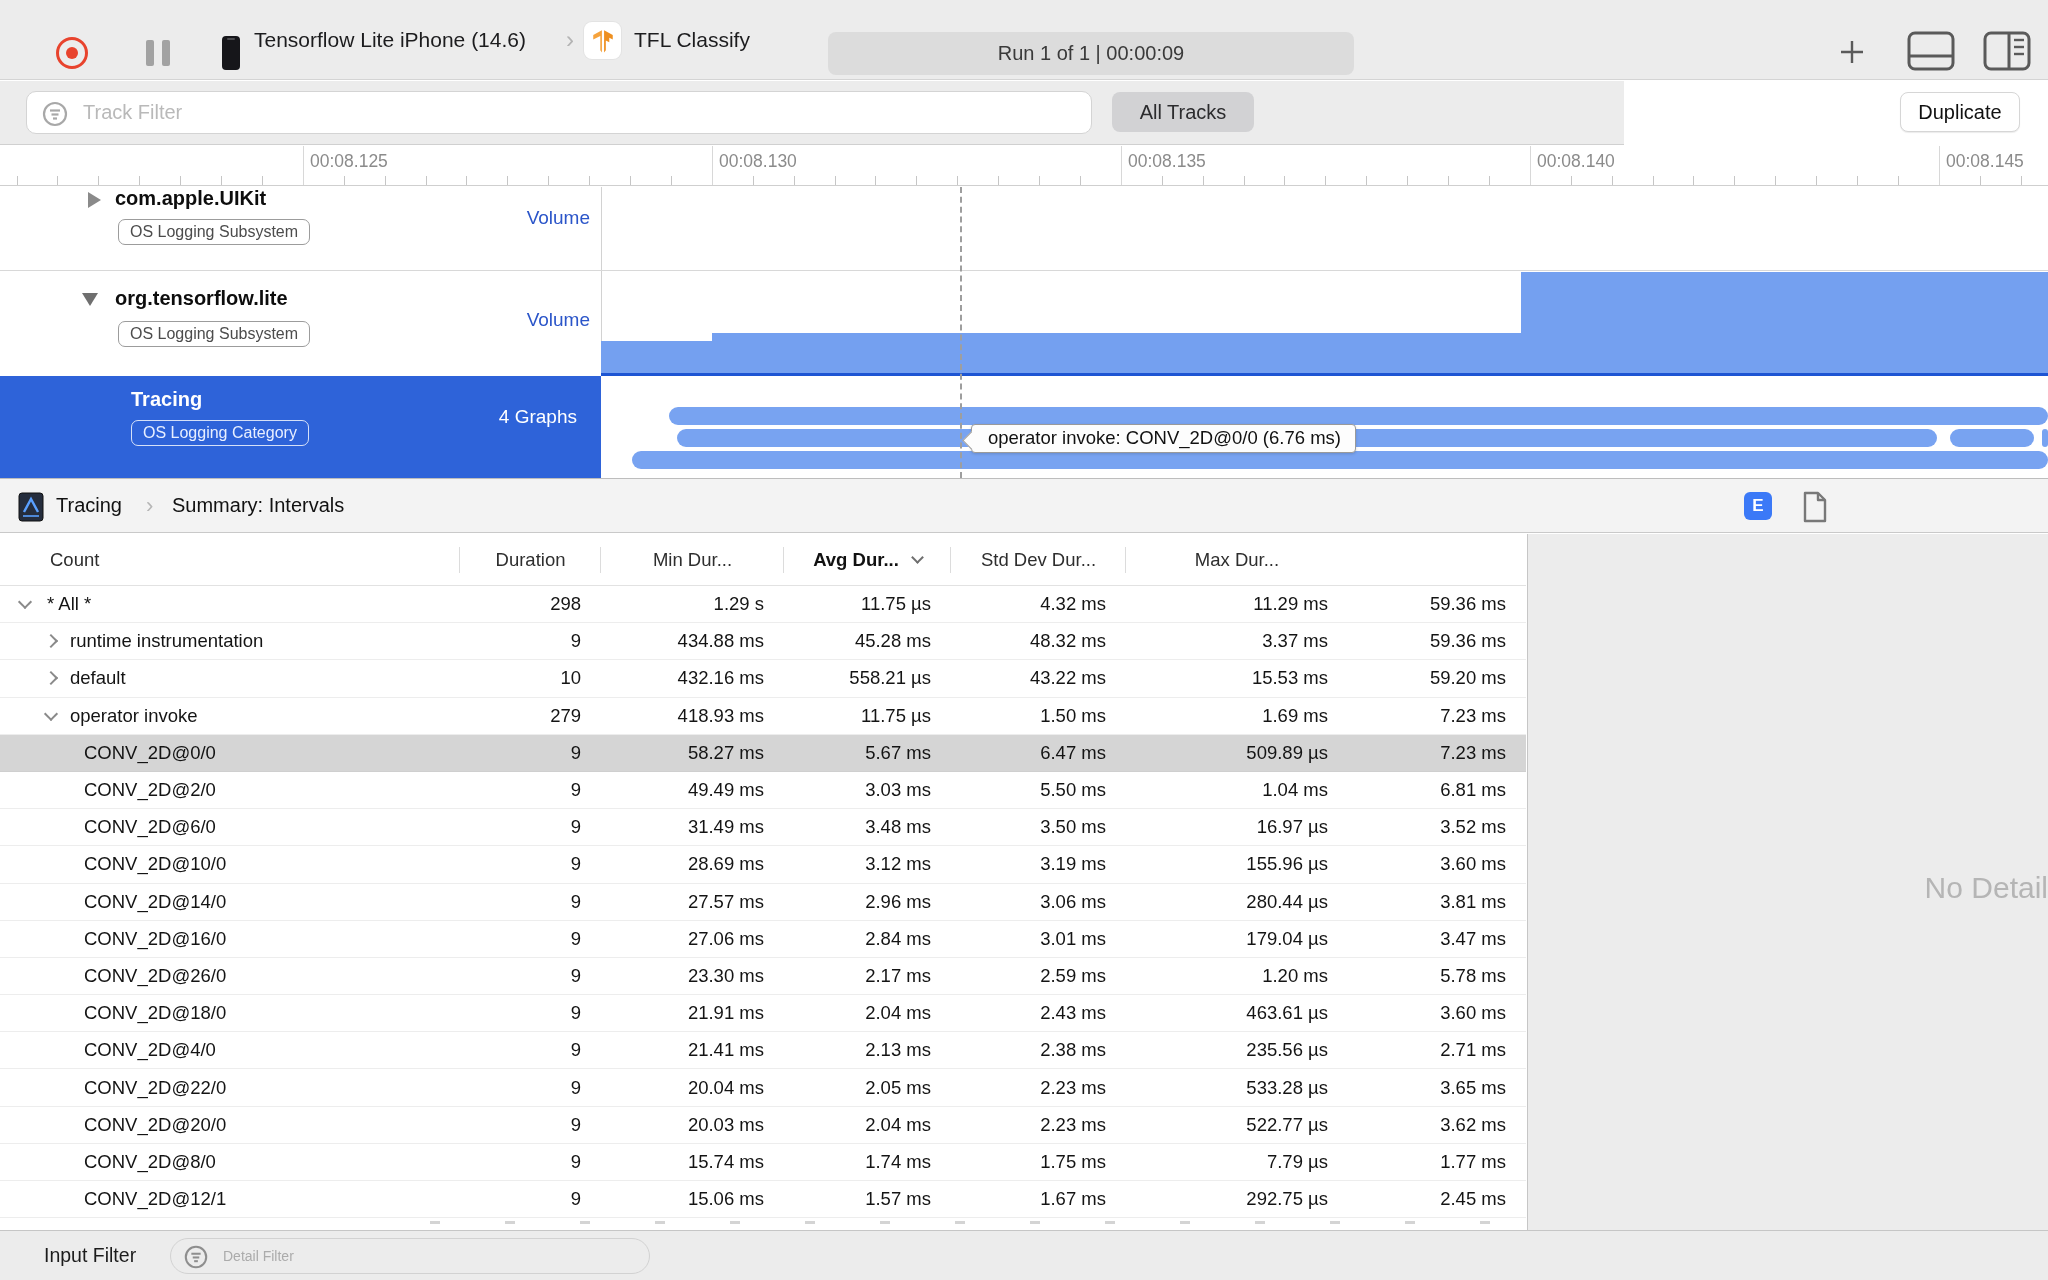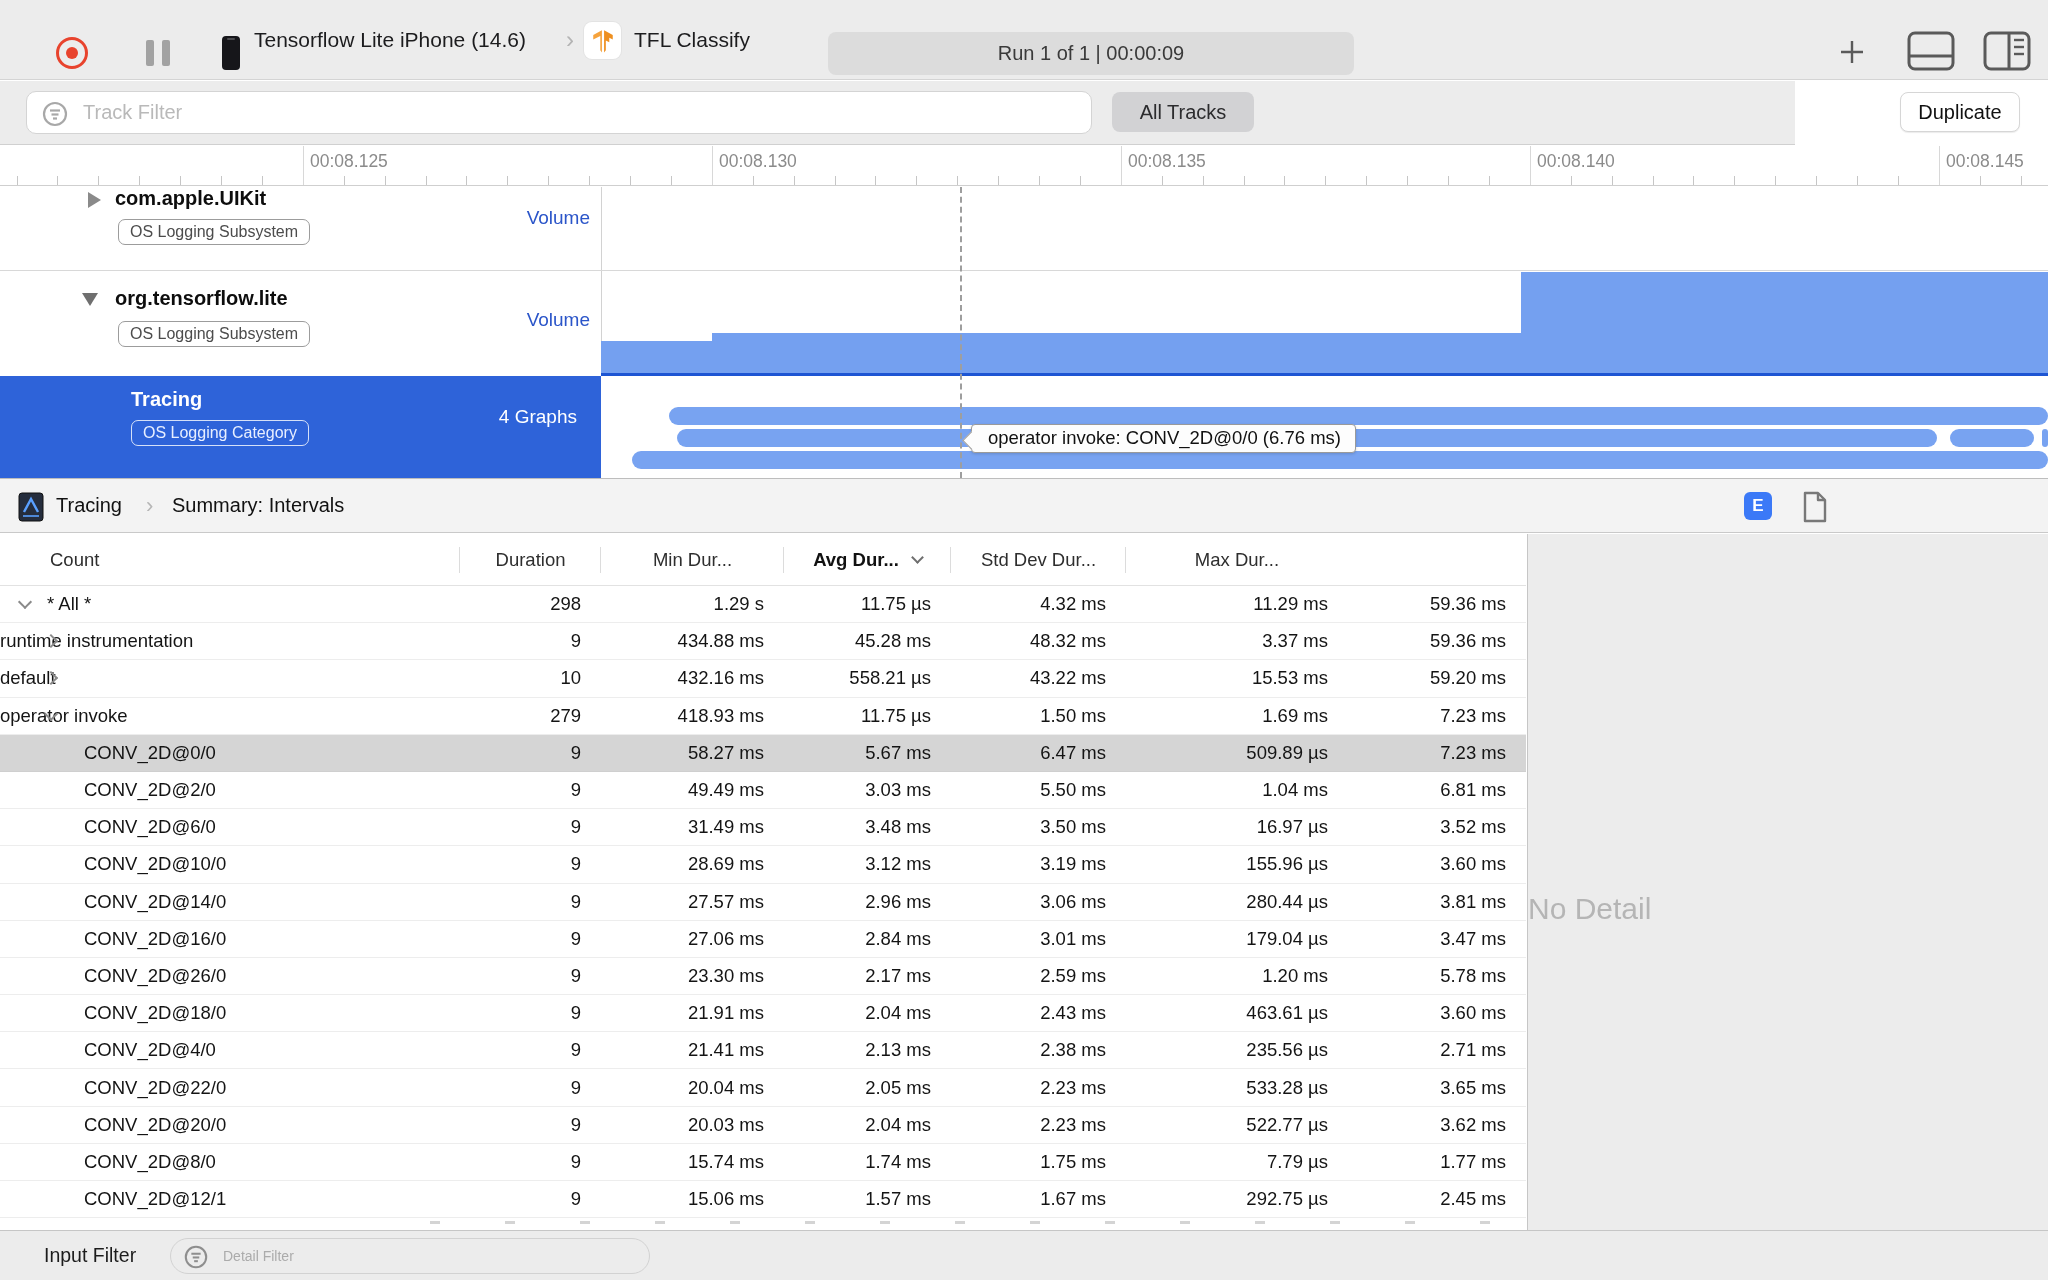--- a/index.html
+++ b/index.html
@@ -14,21 +14,21 @@
   .pause-btn { position:absolute; left:146px; top:40px; width:26px; height:26px; display:flex; gap:8px; }
   .pause-btn i { width:8px; height:26px; background:#a2a2a2; border-radius:2px; }
   .iphone-ic { position:absolute; left:222px; top:36px; width:18px; height:34px; background:#16161a; border-radius:4px; }
   .iphone-ic::after { content:""; position:absolute; left:5px; top:2px; width:8px; height:2px; background:#4c4c50; border-radius:1px; }
   .tb-text { position:absolute; top:0; height:80px; line-height:80px; font-size:21px; color:#1c1c1e; white-space:nowrap; }
   .tb-sep { color:#b4b4b4; font-size:24px; }
   .tfl-ic { position:absolute; left:584px; top:22px; width:37px; height:37px; background:#fff; border-radius:8px; box-shadow:0 0 0 1px #e3e3e3; display:flex; align-items:center; justify-content:center; }
   .status-pill { position:absolute; left:828px; top:32px; width:526px; height:43px; background:#dcdcdc; border-radius:8px; text-align:center; line-height:43px; font-size:20px; color:#3a3a3a; }
   .tb-right-ic { position:absolute; top:30px; }
   
-  #filterbar { position:absolute; left:0; top:81px; width:1795px; height:64px; background:#ececec; border-bottom:1px solid #d0d0d0; }
+  #filterbar { position:absolute; left:0; top:81px; width:1624px; height:64px; background:#ececec; border-bottom:1px solid #d0d0d0; }
   .trackfilter { position:absolute; left:26px; top:10px; width:1066px; height:43px; background:#fff; border:1px solid #d4d4d4; border-radius:10px; }
   .trackfilter input { position:absolute; left:56px; top:0; width:990px; height:41px; border:none; outline:none; font-size:20px; color:#333; background:transparent; font-family:inherit; }
   .trackfilter input::placeholder { color:#b9b9b9; }
   .filter-glyph { position:absolute; left:14px; top:8px; }
   .alltracks { position:absolute; left:1112px; top:11px; width:142px; height:40px; background:#d2d2d4; border-radius:8px; text-align:center; line-height:40px; font-size:20px; color:#2c2c2e; }
   .dupbtn { position:absolute; left:1900px; top:11px; width:120px; height:40px; background:#fff; border:1px solid #d6d6d6; border-radius:8px; box-shadow:0 1px 1px rgba(0,0,0,.08); text-align:center; line-height:38px; font-size:20px; color:#111; }
   
   #ruler { position:absolute; left:0; top:146px; width:2048px; height:40px; background:#fff; border-bottom:1px solid #cfcfcf; overflow:hidden; }
   .rmajor { position:absolute; top:0; width:1px; height:40px; background:#d8d8d8; }
   .rlabel { position:absolute; top:5px; font-size:17.5px; color:#8b8b8b; white-space:nowrap; }
@@ -62,30 +62,30 @@
   .thead { display:grid; grid-template-columns:460px 141px 183px 167px 175px 222px 178px; height:52px; border-bottom:1px solid #e2e2e2; }
   .thead .hc { position:relative; font-size:18.5px; color:#2e2e2e; display:flex; align-items:center; justify-content:center; white-space:nowrap; }
   .thead .hc:first-child { justify-content:flex-start; padding-left:50px; }
   .thead .hc:not(:last-child)::after { content:""; position:absolute; right:0; top:13px; height:26px; width:1px; background:#dcdcdc; }
   .thead .hc.sorted { font-weight:bold; color:#111; }
   .trow { display:grid; grid-template-columns:460px 141px 183px 167px 175px 222px 178px; height:37.2px; border-bottom:1px solid #ededed; }
   .trow.sel { background:#d5d5d5; border-bottom-color:#cfcfcf; }
   .cell { display:flex; align-items:center; font-size:18.5px; color:#141414; white-space:nowrap; }
   .cell.num { justify-content:flex-end; padding-right:20px; }
   .cell.name { position:relative; }
-  .cell.name.l0 { padding-left:47px; } .cell.name.l1 { } .cell.name.l2 { padding-left:84px; }
+  .cell.name.l0 { padding-left:47px; } .cell.name.l1 { padding-left:70px; } .cell.name.l2 { padding-left:84px; }
   .chev { position:absolute; width:10px; height:10px; border-right:2px solid #8a8a8a; border-bottom:2px solid #8a8a8a; top:13px; }
   .chev.right { transform:rotate(-45deg); } .chev.down { transform:rotate(45deg); top:11px; }
   .l0 .chev { left:20px; } .l1 .chev { left:46px; }
   .sort-chev { width:9px; height:9px; border-right:2px solid #6e6e6e; border-bottom:2px solid #6e6e6e; transform:rotate(45deg); margin-left:14px; margin-top:-4px; }
   .scroll-dashes { position:absolute; left:430px; top:687px; width:1090px; height:3px;
      background:repeating-linear-gradient(90deg,#d4d4d4 0 10px,transparent 10px 75px); }
   
   #detailpane { position:absolute; left:1527px; top:534px; width:521px; height:696px; background:#ececec; border-left:1px solid #c6c6c6; }
-  .nodetail { position:absolute; left:0; right:0; top:358px; text-align:left; font-size:30px; color:#b5b5b5; }
+  .nodetail { position:absolute; left:0; right:0; top:337px; text-align:right; font-size:30px; color:#b5b5b5; }
   
   #bottombar { position:absolute; left:0; top:1230px; width:2048px; height:50px; background:#ececec; border-top:1px solid #c6c6c6; }
   .inputfilter-label { position:absolute; left:44px; top:0; height:40px; line-height:48px; font-size:19.5px; color:#1c1c1c; }
   .detailfilter { position:absolute; left:170px; top:7px; width:480px; height:36px; border:1px solid #d2d2d2; border-radius:18px; background:#ececec; }
   .detailfilter input { position:absolute; left:52px; top:0; width:410px; height:34px; border:none; outline:none; background:transparent; font-size:14px; color:#333; font-family:inherit; }
   .detailfilter input::placeholder { color:#ababab; }
   .detailfilter .filter-glyph { left:12px; top:5px; }
 </style>
 </head>
 <body>

